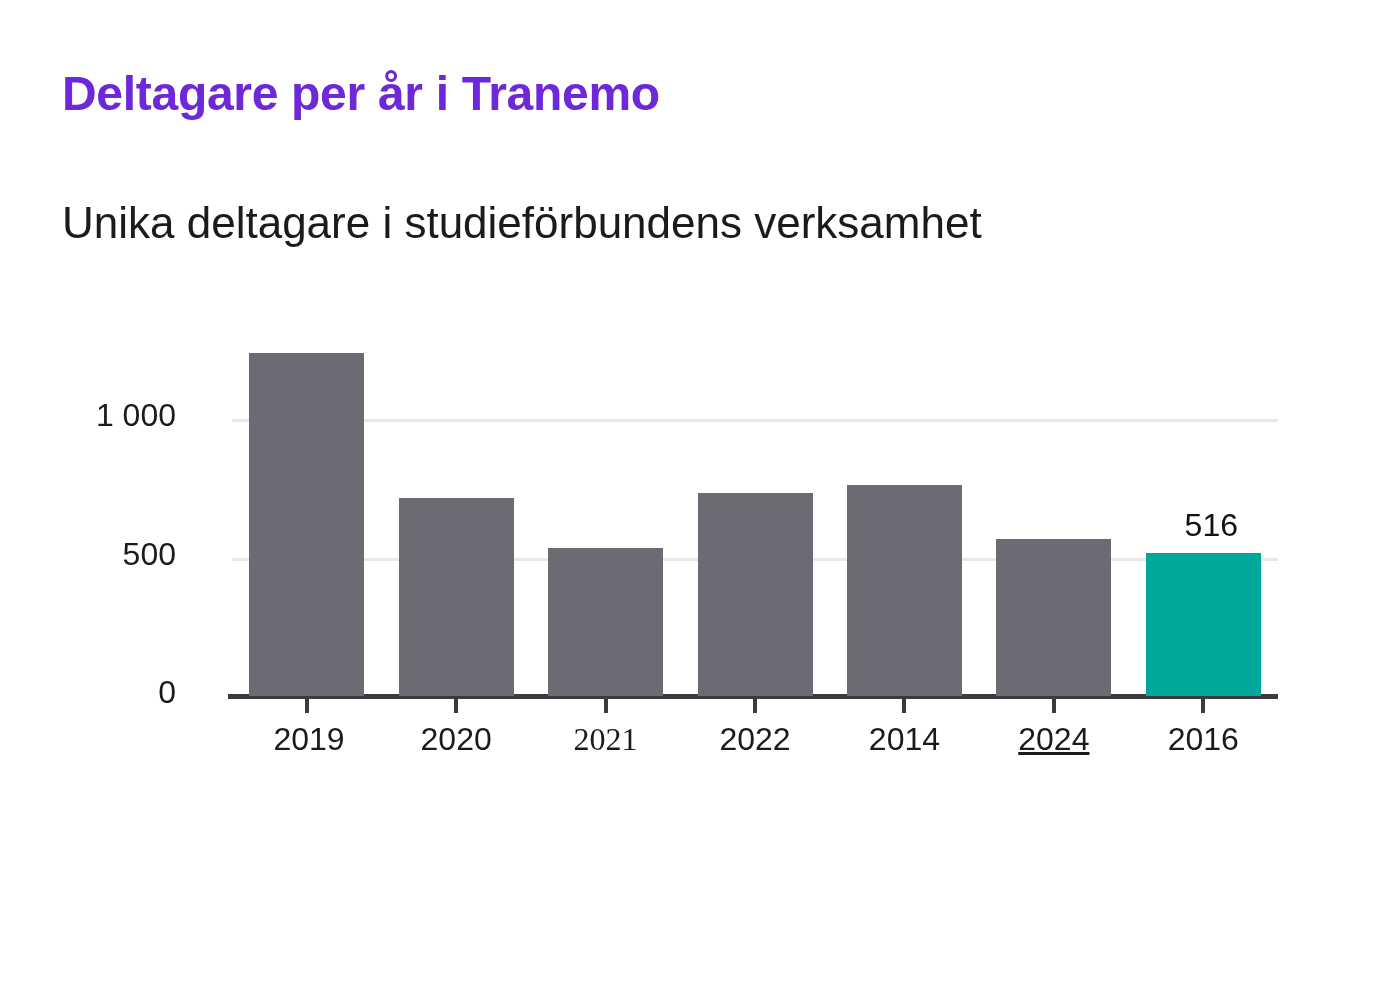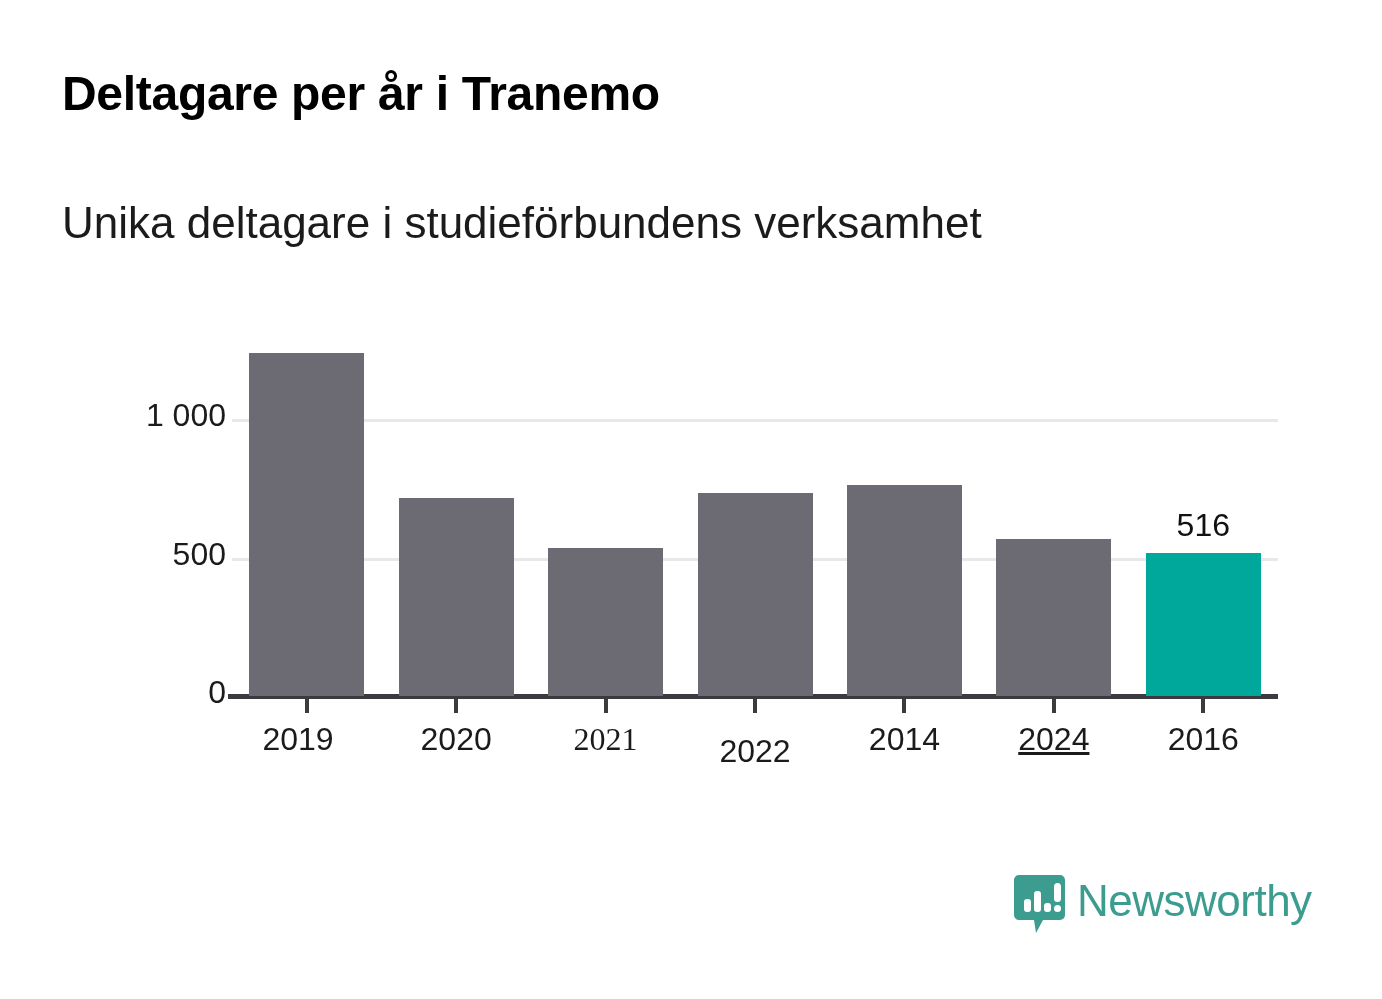--- a/index.html
+++ b/index.html
@@ -23,21 +23,21 @@
   }
 
   
   .chart-title {
     position: absolute;
     left: 62px;
     top: 66px;
     font-size: 48px;
     font-weight: bold;
     letter-spacing: -0.3px;
-    color: #000000;
+    color: #6d28d9;
     white-space: nowrap;
   }
   .chart-subtitle {
     position: absolute;
     left: 62px;
     top: 198px;
     font-size: 44px;
     font-weight: normal;
     color: #1b1b1b;
     white-space: nowrap;
@@ -72,21 +72,21 @@
   .axis-tick {
     position: absolute;
     top: 699px;
     width: 4px;
     height: 14px;
     background: #3b3b3f;
   }
 
   .y-label {
     position: absolute;
-    right: 1156px;
+    right: 1206px;
     font-size: 32px;
     color: #1b1b1b;
     text-align: right;
     white-space: nowrap;
   }
 
   .x-label {
     position: absolute;
     top: 721px;
     font-size: 32px;
@@ -101,20 +101,21 @@
     bottom: 303px; 
   }
 
   .bar-value-label {
     position: absolute;
     font-size: 32px;
     color: #111111;
     text-align: center;
     white-space: nowrap;
     transform: translateX(-50%);
+    margin-left: 8px;
   }
 
   
   .logo {
     position: absolute;
     left: 1013px;
     top: 874px;
     display: flex;
     align-items: center;
     gap: 11px;
@@ -143,49 +144,36 @@
 
   <div class="plot" id="plot">
     <div class="axis-line"></div>
   <div class="y-label" style="top: 674px;">0</div>
       <div class="gridline" style="top: 557.5px;"></div>
       <div class="y-label" style="top: 535.5px; margin-left: 8px;">500</div>
       <div class="gridline" style="top: 419px;"></div>
       <div class="y-label" style="top: 397px;">1 000</div>
       <div class="bar" style="left: 249.214px; width: 115px; height: 342.926px; background: rgb(108, 106, 115);"></div>
       <div class="axis-tick" style="left: 304.714px;"></div>
-      <div class="x-label" style="left: 298px;">2019</div>
+      <div class="x-label" style="left: 309px;">2019</div>
       <div class="bar" style="left: 398.643px; width: 115px; height: 197.778px; background: rgb(108, 106, 115);"></div>
       <div class="axis-tick" style="left: 454.143px;"></div>
       <div class="x-label" style="left: 456.143px; text-align: right;">2020</div>
       <div class="bar" style="left: 548.071px; width: 115px; height: 147.918px; background: rgb(108, 106, 115);"></div>
       <div class="axis-tick" style="left: 603.571px;"></div>
       <div class="x-label" style="left: 605.571px; font-family: Liberation Serif, serif;">2021</div>
       <div class="bar" style="left: 697.5px; width: 115px; height: 203.041px; background: rgb(108, 106, 115);"></div>
       <div class="axis-tick" style="left: 753px;"></div>
-      <div class="x-label" style="left: 755px; margin-top: 12px;">2022</div>
+      <div class="x-label" style="left: 755px;">2022</div>
       <div class="bar" style="left: 846.929px; width: 115px; height: 211.074px; background: rgb(108, 106, 115);"></div>
       <div class="axis-tick" style="left: 902.429px;"></div>
       <div class="x-label" style="left: 904.429px;">2014</div>
       <div class="bar" style="left: 996.357px; width: 115px; height: 157.059px; background: rgb(108, 106, 115);"></div>
       <div class="axis-tick" style="left: 1051.86px;"></div>
       <div class="x-label" style="left: 1053.86px; text-decoration: underline;">2024</div>
       <div class="bar" style="left: 1145.79px; width: 115px; height: 142.932px; background: rgb(0, 167, 155);"></div>
       <div class="axis-tick" style="left: 1201.29px;"></div>
       <div class="x-label" style="left: 1203.29px;">2016</div>
       <div class="bar-value-label" style="left: 1203.29px; top: 507.068px;">516</div>
     </div>
 
-  <div class="logo">
-    <span>
-      <svg class="logo-mark" viewBox="0 0 53 62" xmlns="http://www.w3.org/2000/svg">
-        <path d="M6 1 H47 a5 5 0 0 1 5 5 V41 a5 5 0 0 1 -5 5 H30 l-7 13 l-2 -13 H6 a5 5 0 0 1 -5 -5 V6 a5 5 0 0 1 5 -5 Z" fill="#3d9c90"></path>
-        <rect x="11" y="25" width="7" height="13" rx="3" fill="#ffffff"></rect>
-        <rect x="21" y="17" width="7" height="21" rx="3" fill="#ffffff"></rect>
-        <rect x="31" y="29" width="7" height="9" rx="3" fill="#ffffff"></rect>
-        <rect x="41" y="9" width="7" height="19" rx="3.5" fill="#ffffff"></rect>
-        <circle cx="44.5" cy="34.5" r="3.5" fill="#ffffff"></circle>
-      </svg>
-    </span>
-    <span class="logo-text">Newsworthy</span>
-  </div>
 
 </div>
 
 </body></html>

